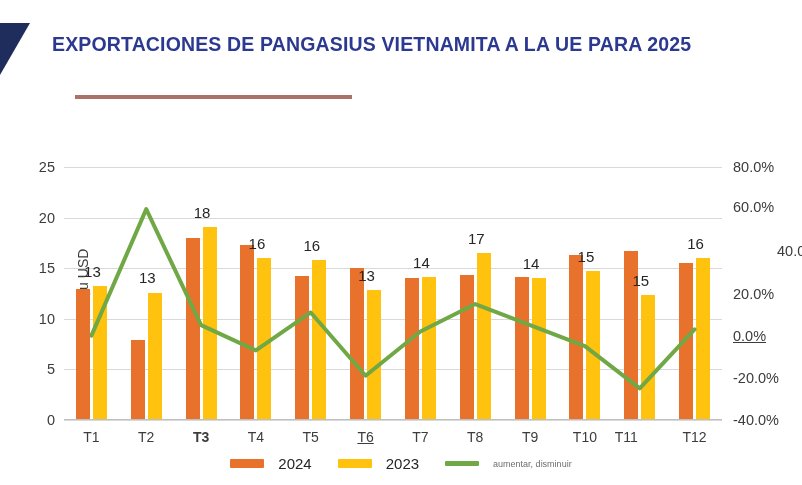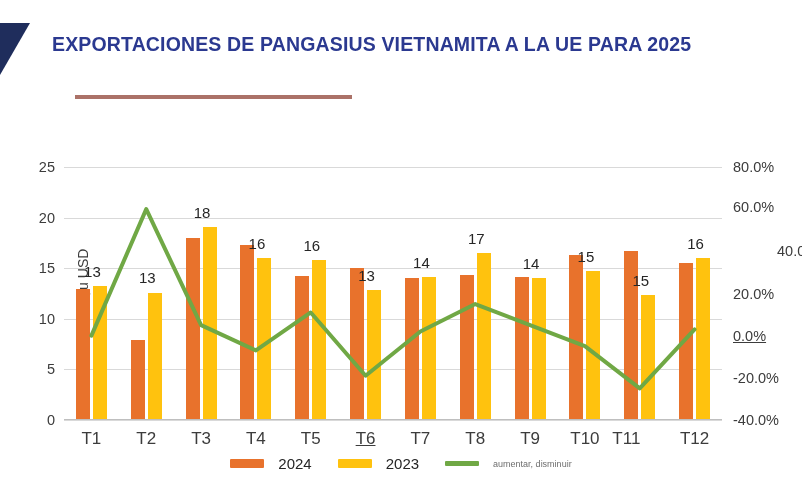--- a/index.html
+++ b/index.html
@@ -70,21 +70,21 @@
   .group{position:absolute;bottom:0;height:100%;}
   .bar{position:absolute;bottom:0;border-radius:0;}
   .bar.y24{background:#E8722C;}
   .bar.y25{background:#FFC20E;}
   .dlabel{
     position:absolute;font-size:15px;color:#262626;
     transform:translateX(-50%);white-space:nowrap;
   }
   .xtick{
     position:absolute;top:calc(100% + 9px);
-    font-size:17px;color:#3C3C3C;
+    font-size:14px;color:#3C3C3C;
     transform:translateX(-50%);white-space:nowrap;
   }
   #line-svg{position:absolute;left:0;top:0;width:100%;height:100%;overflow:visible;}
 
   
   #legend{
     position:absolute;left:0;top:345px;width:802px;
     display:flex;justify-content:center;align-items:center;gap:26px;
   }
   .legend-item{display:flex;align-items:center;gap:14px;}
@@ -140,21 +140,21 @@
         <div class="group" style="left: 54.8333px; width: 54.8333px;">
           <div class="bar y24" style="height: 79.948px; width: 14px; left: 11.9167px; background: rgb(232, 114, 44);"></div>
           <div class="bar y25" style="height: 127.512px; width: 14px; left: 28.9167px; background: rgb(255, 194, 14);"></div>
           <div class="dlabel" style="left: 28.4167px; top: 102.488px;">13</div>
           <div class="xtick" style="left: 27.4167px;">T2</div>
         </div>
         <div class="group" style="left: 109.667px; width: 54.8333px;">
           <div class="bar y24" style="height: 182.16px; width: 14px; left: 11.9167px; background: rgb(232, 114, 44);"></div>
           <div class="bar y25" style="height: 193.292px; width: 14px; left: 28.9167px; background: rgb(255, 194, 14);"></div>
           <div class="dlabel" style="left: 28.4167px; top: 36.708px;">18</div>
-          <div class="xtick" style="left: 27.4167px;">T3</div>
+          <div class="xtick" style="left: 27.4167px; font-weight: bold;">T3</div>
         </div>
         <div class="group" style="left: 164.5px; width: 54.8333px;">
           <div class="bar y24" style="height: 175.076px; width: 14px; left: 11.9167px; background: rgb(232, 114, 44);"></div>
           <div class="bar y25" style="height: 161.92px; width: 14px; left: 28.9167px; background: rgb(255, 194, 14);"></div>
           <div class="dlabel" style="left: 28.4167px; top: 68.08px;">16</div>
           <div class="xtick" style="left: 27.4167px;">T4</div>
         </div>
         <div class="group" style="left: 219.333px; width: 54.8333px;">
           <div class="bar y24" style="height: 143.704px; width: 14px; left: 11.9167px; background: rgb(232, 114, 44);"></div>
           <div class="bar y25" style="height: 159.896px; width: 14px; left: 28.9167px; background: rgb(255, 194, 14);"></div>

